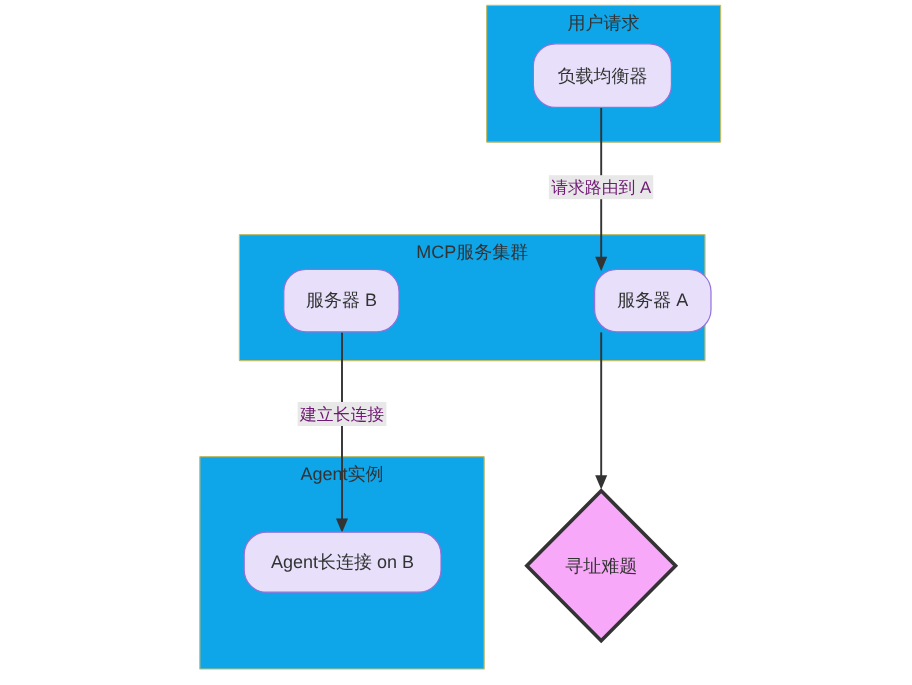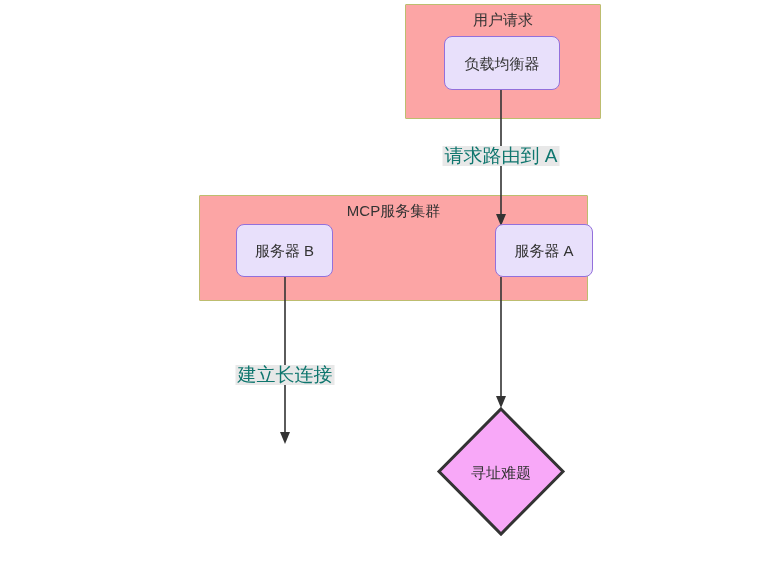--- a/index.html
+++ b/index.html
@@ -11,42 +11,42 @@
     position: relative;
     width: 760px;
     height: 571px;
     background: #ffffff;
     font-family: "Liberation Sans", "DejaVu Sans", sans-serif;
     overflow: hidden;
   }
   
   .cluster {
     position: absolute;
-    background: #fca5a5;
+    background: #0ea5e9;
     border: 1px solid #bdbd6f;
     border-radius: 1px;
     box-sizing: border-box;
   }
   .cluster-label {
     position: absolute;
     top: 5px;
     left: 0;
     right: 0;
     text-align: center;
     font-size: 15px;
     color: #333333;
     line-height: 19px;
     white-space: nowrap;
   }
   
   .node {
     position: absolute;
     background: #e8e0fb;
     border: 1.3px solid #9370db;
-    border-radius: 8px;
+    border-radius: 19px;
     box-sizing: border-box;
     display: flex;
     align-items: center;
     justify-content: center;
     color: #333333;
     font-size: 15px;
     line-height: 19px;
     white-space: nowrap;
     text-align: center;
   }
@@ -88,41 +88,44 @@
     stroke-width: 1.6px;
   }
   .arrow-head {
     fill: #333333;
     stroke: none;
   }
   
   .edge-label {
     position: absolute;
     background: #e8e8e8;
-    color: #0f766e;
-    font-size: 19px;
+    color: #701a75;
+    font-size: 14px;
     line-height: 18px;
     padding: 1px 2px;
     white-space: nowrap;
     transform: translate(-50%, -50%);
   }
 </style>
 </head>
 <body>
 
 <div id="canvas">
 
   <div class="cluster" style="left:405px; top:4px; width:196px; height:115px;">
     <div class="cluster-label">用户请求</div>
   </div>
 
   <div class="cluster" style="left:199px; top:195px; width:389px; height:106px;">
     <div class="cluster-label">MCP服务集群</div>
   </div>
 
+  <div class="cluster" style="left:166px; top:380px; width:238px; height:178px;">
+    <div class="cluster-label">Agent实例</div>
+  </div>
 
   <svg id="edges" viewBox="0 0 760 571" width="760" height="571">
 
     <g>
       <path class="edge-path" d="M501,90 L501,218"></path>
       <polygon class="arrow-head" points="501,226 496,214 506,214"></polygon>
     </g>
 
     <g>
       <path class="edge-path" d="M285,277 L285,436"></path>
@@ -140,30 +143,33 @@
   </div>
 
   <div class="node" style="left:236px; top:224px; width:97px; height:53px;text-align:right;">
     <span>服务器 B</span>
   </div>
 
   <div class="node" style="left:452px; top:224px; width:98px; height:53px;margin-left:43px;">
     <span>服务器 A</span>
   </div>
 
+  <div class="node" style="left:203px; top:443px; width:165px; height:51px;">
+    <span>Agent长连接 on B</span>
+  </div>
 
   <div class="diamond-wrap" style="left:437px; top:407px; width:128px; height:129px;">
     <svg width="128" height="129" viewBox="0 0 128 129">
       <polygon points="64,2 126,64.5 64,127 2,64.5" fill="#f8a8f8" stroke="#333333" stroke-width="3"></polygon>
     </svg>
     <div class="diamond-label">寻址难题</div>
   </div>
 
   <div class="edge-label" style="left:501px; top:156px;">
     <span>请求路由到 A</span>
   </div>
 
-  <div class="edge-label" style="left:285px; top:345px;margin-top:30px;">
+  <div class="edge-label" style="left:285px; top:345px;">
     <span>建立长连接</span>
   </div>
 
 
 </div>
 
 </body></html>

